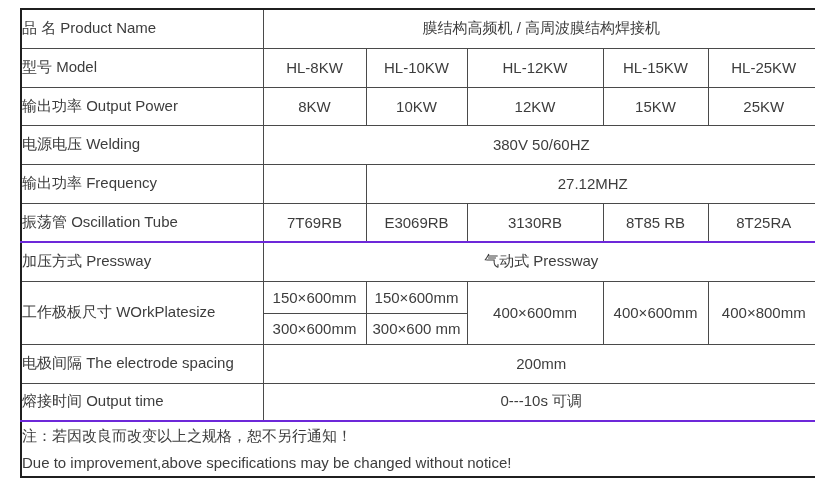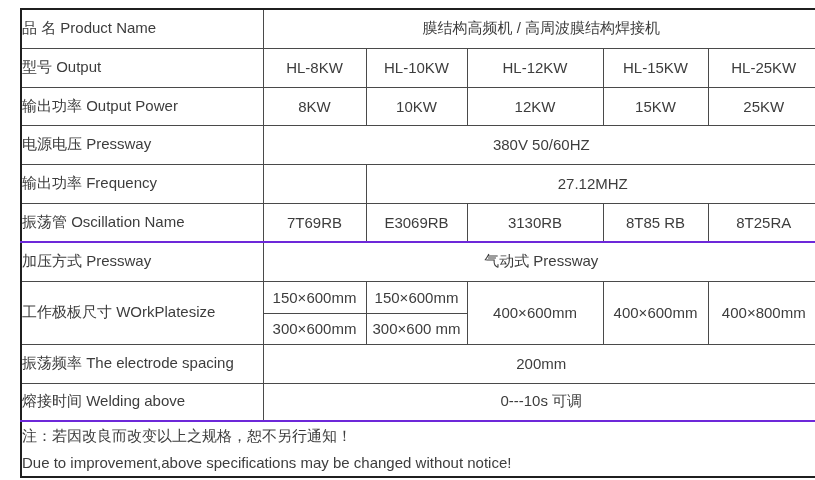--- a/index.html
+++ b/index.html
@@ -67,50 +67,50 @@
       <col style="width:112px">
     </colgroup>
 
     <tbody>
         <tr style="height:39px">
       <td class="label">品 名 Product Name</td>
       <td class="val" colspan="5">膜结构高频机 / 高周波膜结构焊接机</td>
     </tr>
 
     <tr style="height:39px">
-      <td class="label">型号 Output</td>
+      <td class="label">型号 Model</td>
       <td class="val">HL-8KW</td>
       <td class="val">HL-10KW</td>
       <td class="val">HL-12KW</td>
       <td class="val">HL-15KW</td>
       <td class="val">HL-25KW</td>
     </tr>
 
     <tr style="height:38px">
       <td class="label">输出功率 Output Power</td>
       <td class="val">8KW</td>
       <td class="val">10KW</td>
       <td class="val">12KW</td>
       <td class="val">15KW</td>
       <td class="val">25KW</td>
     </tr>
 
     <tr style="height:39px">
-      <td class="label">电源电压 Pressway</td>
+      <td class="label">电源电压 Welding</td>
       <td class="val" colspan="5">380V 50/60HZ</td>
     </tr>
 
     <tr style="height:39px">
       <td class="label">输出功率 Frequency</td>
       <td class="val"></td>
       <td class="val" colspan="4">27.12MHZ</td>
     </tr>
 
     <tr style="height:39px">
-      <td class="label">振荡管 Oscillation Name</td>
+      <td class="label">振荡管 Oscillation Tube</td>
       <td class="val">7T69RB</td>
       <td class="val">E3069RB</td>
       <td class="val">3130RB</td>
       <td class="val">8T85 RB</td>
       <td class="val">8T25RA</td>
     </tr>
 
     <tr class="thick-top" style="height:39px">
       <td class="label">加压方式 Pressway</td>
       <td class="val" colspan="5">气动式 Pressway</td>
@@ -124,26 +124,26 @@
       <td class="val" rowspan="2">400×600mm</td>
       <td class="val" rowspan="2">400×800mm</td>
     </tr>
 
     <tr style="height:31px">
       <td class="val">300×600mm</td>
       <td class="val">300×600 mm</td>
     </tr>
 
     <tr style="height:39px">
-      <td class="label">振荡频率 The electrode spacing</td>
+      <td class="label">电极间隔 The electrode spacing</td>
       <td class="val" colspan="5">200mm</td>
     </tr>
 
     <tr style="height:38px">
-      <td class="label">熔接时间 Welding above</td>
+      <td class="label">熔接时间 Output time</td>
       <td class="val" colspan="5">0---10s 可调</td>
     </tr>
 
     <tr class="thick-top" style="height:56px">
       <td class="note-cell" colspan="6">
         <div class="note-line">注：若因改良而改变以上之规格，恕不另行通知！</div>
         <div class="note-line">Due to improvement,above specifications may be changed without notice!</div>
       </td>
     </tr>
   </tbody>

